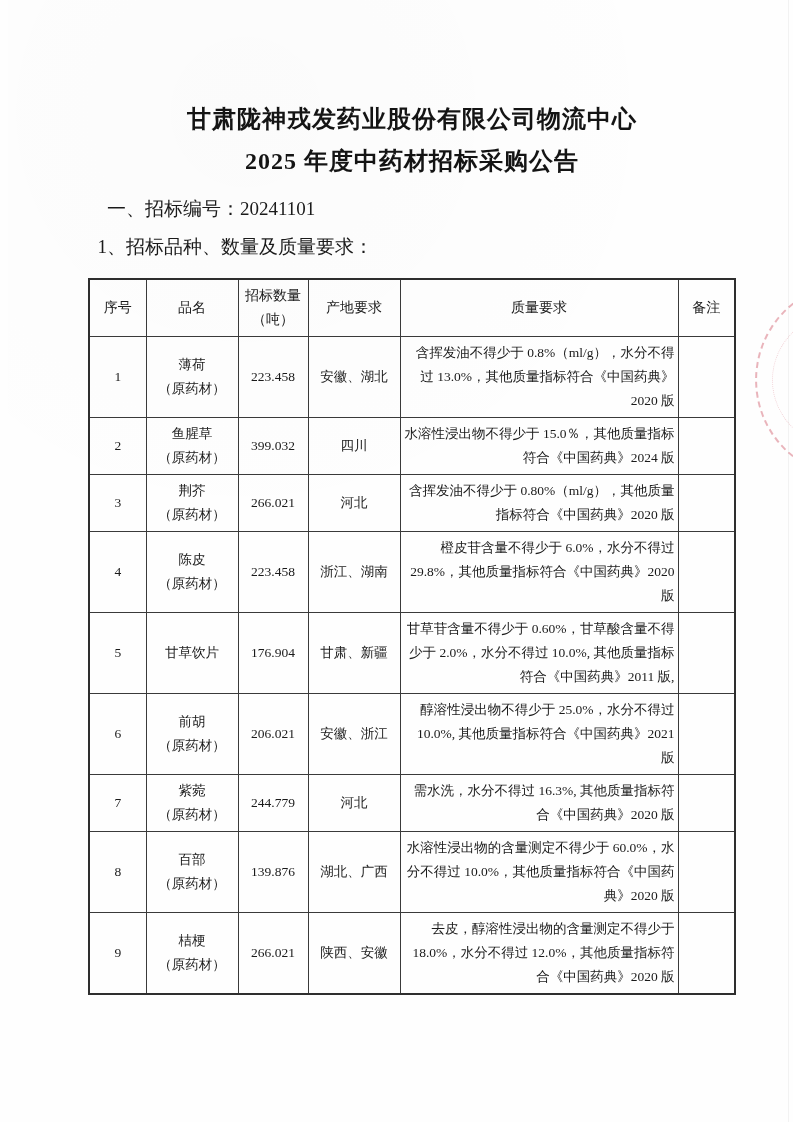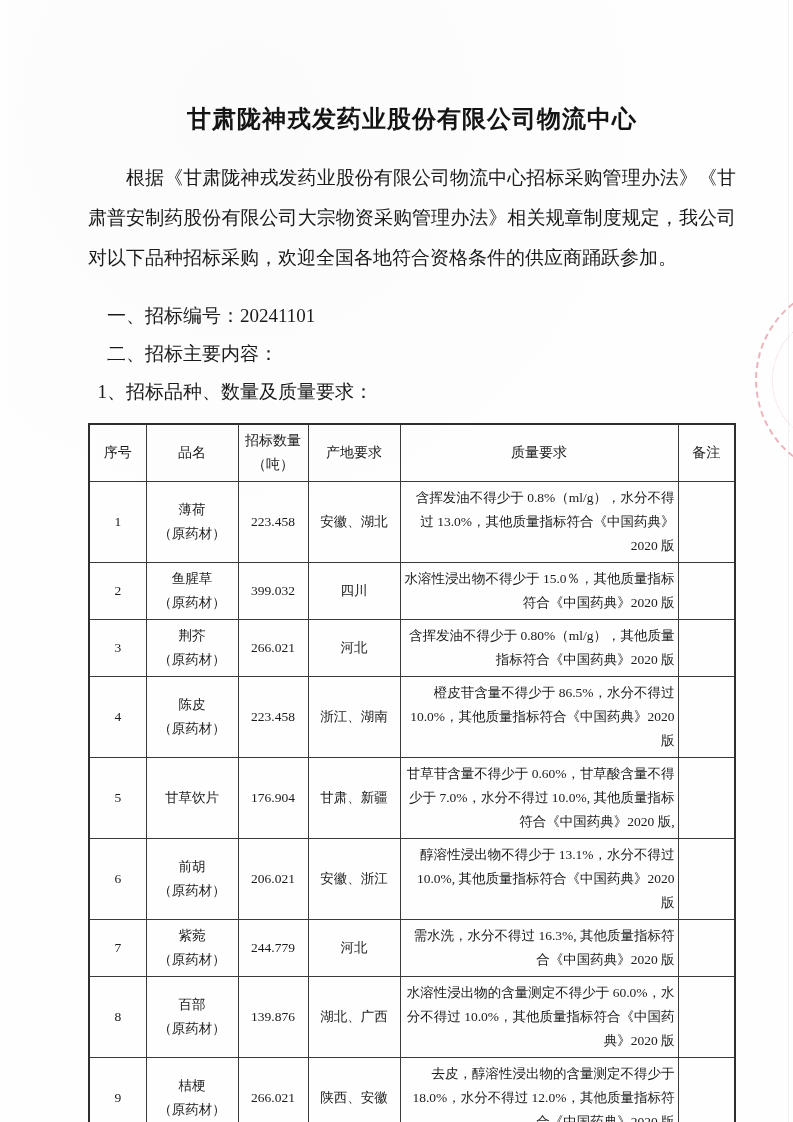--- a/index.html
+++ b/index.html
@@ -99,26 +99,25 @@
 <div class="page">
 
   <div class="scan-edge"></div>
 
   <div class="seal"></div>
   <div class="seal-inner"></div>
 
   <div class="content">
 
     <div class="title">甘肃陇神戎发药业股份有限公司物流中心</div>
-
-    <p class="intro">根据《甘肃陇神戎发药业股份有限公司物流中心招标采购管理办法》《甘肃普安制药股份有限公司大宗物资采购管理办法》相关规章制度规定，我公司对以下品种招标采购，欢迎全国各地符合资格条件的供应商踊跃参加。</p>
+    <div class="title">2025 年度中药材招标采购公告</div>
+
 
     <div class="list-block">
       <div class="list-line">一、招标编号：20241101</div>
-      <div class="list-line">二、招标主要内容：</div>
       <div class="list-line sub">1、招标品种、数量及质量要求：</div>
     </div>
 
     <table class="bid">
       <colgroup>
         <col class="c-no">
           <col class="c-name">
           <col class="c-qty">
         <col class="c-origin">
           <col class="c-quality">
@@ -144,56 +143,56 @@
             <td class="cell-center">安徽、湖北</td>
             <td class="cell-quality">含挥发油不得少于 0.8%（ml/g），水分不得过 13.0%，其他质量指标符合《中国药典》2020 版</td>
             <td class="cell-center"></td>
           </tr>
           <tr>
             <td class="cell-center">2</td>
             <td class="cell-center pre">鱼腥草
 （原药材）</td>
             <td class="cell-center">399.032</td>
             <td class="cell-center">四川</td>
-            <td class="cell-quality">水溶性浸出物不得少于 15.0％，其他质量指标符合《中国药典》2020 版</td>
+            <td class="cell-quality">水溶性浸出物不得少于 15.0％，其他质量指标符合《中国药典》2024 版</td>
             <td class="cell-center"></td>
           </tr>
           <tr>
             <td class="cell-center">3</td>
             <td class="cell-center pre">荆芥
 （原药材）</td>
             <td class="cell-center">266.021</td>
             <td class="cell-center">河北</td>
             <td class="cell-quality">含挥发油不得少于 0.80%（ml/g），其他质量指标符合《中国药典》2020 版</td>
             <td class="cell-center"></td>
           </tr>
           <tr>
             <td class="cell-center">4</td>
             <td class="cell-center pre">陈皮
 （原药材）</td>
             <td class="cell-center">223.458</td>
             <td class="cell-center">浙江、湖南</td>
-            <td class="cell-quality">橙皮苷含量不得少于 86.5%，水分不得过 10.0%，其他质量指标符合《中国药典》2020 版</td>
+            <td class="cell-quality">橙皮苷含量不得少于 6.0%，水分不得过 29.8%，其他质量指标符合《中国药典》2020 版</td>
             <td class="cell-center"></td>
           </tr>
           <tr>
             <td class="cell-center">5</td>
             <td class="cell-center pre">甘草饮片</td>
             <td class="cell-center">176.904</td>
             <td class="cell-center">甘肃、新疆</td>
-            <td class="cell-quality">甘草苷含量不得少于 0.60%，甘草酸含量不得少于 7.0%，水分不得过 10.0%, 其他质量指标符合《中国药典》2020 版,</td>
+            <td class="cell-quality">甘草苷含量不得少于 0.60%，甘草酸含量不得少于 2.0%，水分不得过 10.0%, 其他质量指标符合《中国药典》2011 版,</td>
             <td class="cell-center"></td>
           </tr>
           <tr>
             <td class="cell-center">6</td>
             <td class="cell-center pre">前胡
 （原药材）</td>
             <td class="cell-center">206.021</td>
             <td class="cell-center">安徽、浙江</td>
-            <td class="cell-quality">醇溶性浸出物不得少于 13.1%，水分不得过 10.0%, 其他质量指标符合《中国药典》2020 版</td>
+            <td class="cell-quality">醇溶性浸出物不得少于 25.0%，水分不得过 10.0%, 其他质量指标符合《中国药典》2021 版</td>
             <td class="cell-center"></td>
           </tr>
           <tr>
             <td class="cell-center">7</td>
             <td class="cell-center pre">紫菀
 （原药材）</td>
             <td class="cell-center">244.779</td>
             <td class="cell-center">河北</td>
             <td class="cell-quality">需水洗，水分不得过 16.3%, 其他质量指标符合《中国药典》2020 版</td>
             <td class="cell-center"></td>

